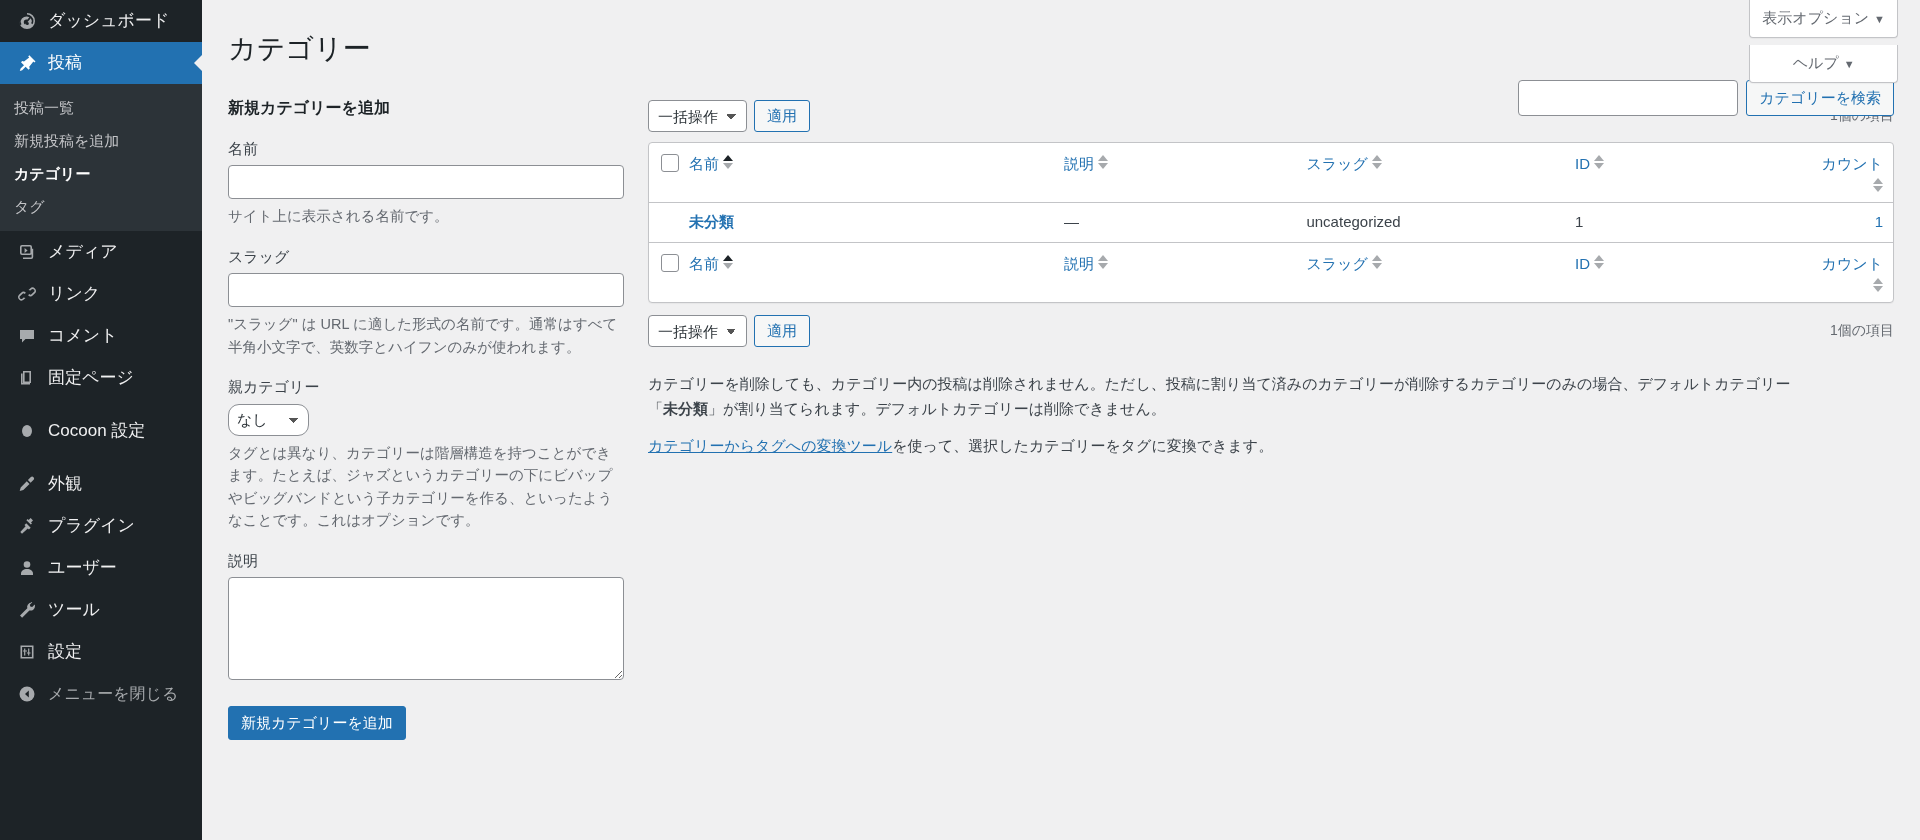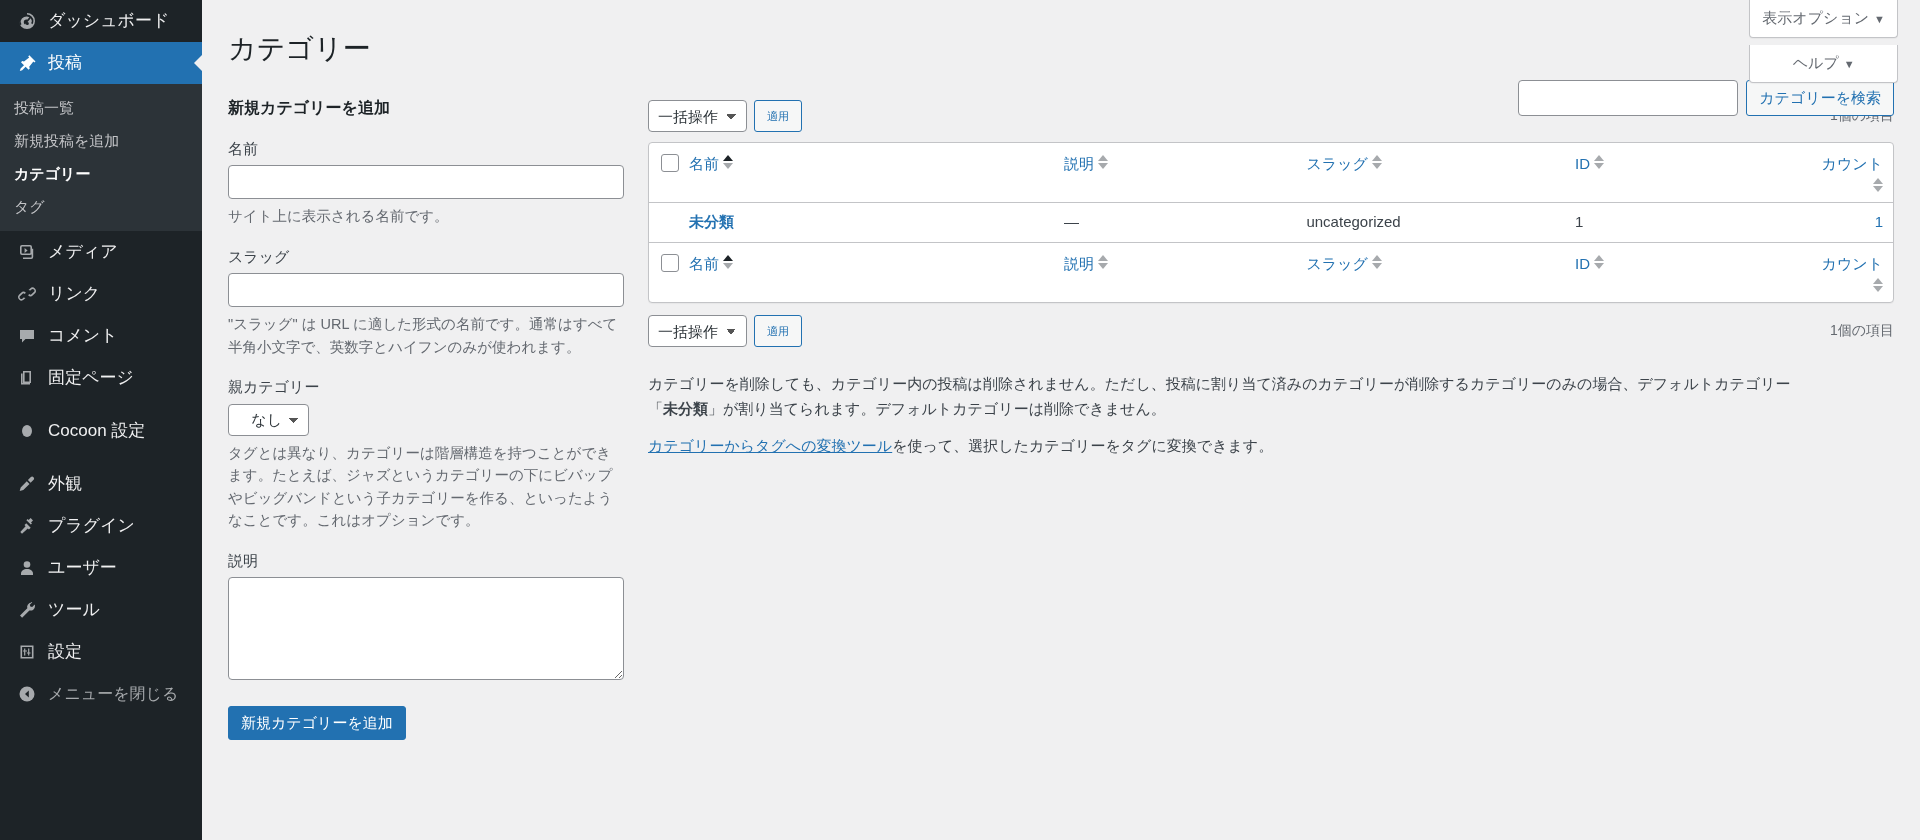--- a/index.html
+++ b/index.html
@@ -187,38 +187,37 @@
   }
   .field-desc {
     font-size: 14.5px;
     color: #646970;
     line-height: 1.55;
     margin-top: 6px;
   }
   select.wp-select {
     height: 32px;
     border: 1px solid #8c8f94;
-    border-radius: 4px;
+    border-radius: 11px;
     background: #fff;
     font-size: 15px;
     color: #2c3338;
     padding: 0 26px 0 8px;
     font-family: inherit;
     appearance: none;
     -webkit-appearance: none;
     background-image:
       linear-gradient(45deg, transparent 50%, #555 50%),
       linear-gradient(135deg, #555 50%, transparent 50%);
     background-position:
       calc(100% - 14px) 13px,
       calc(100% - 9px) 13px;
     background-size: 5px 5px, 5px 5px;
     background-repeat: no-repeat;
     cursor: pointer;
-    text-align: right;
   }
   textarea.wp-textarea {
     width: 100%;
     height: 103px;
     border: 1px solid #8c8f94;
     border-radius: 4px;
     background: #fff;
     padding: 6px 8px;
     font-size: 15px;
     color: #2c3338;
@@ -267,21 +266,21 @@
     background-size: 5px 5px, 5px 5px;
     background-repeat: no-repeat;
     cursor: pointer;
   }
   .btn-apply {
     height: 32px;
     background: #f6f7f7;
     border: 1px solid #2271b1;
     color: #2271b1;
     border-radius: 3px;
-    font-size: 11px;
+    font-size: 15px;
     padding: 0 12px;
     cursor: pointer;
     font-family: inherit;
   }
   .displaying-num {
     margin-left: auto;
     font-size: 14px;
     color: #646970;
     white-space: nowrap;
   }

